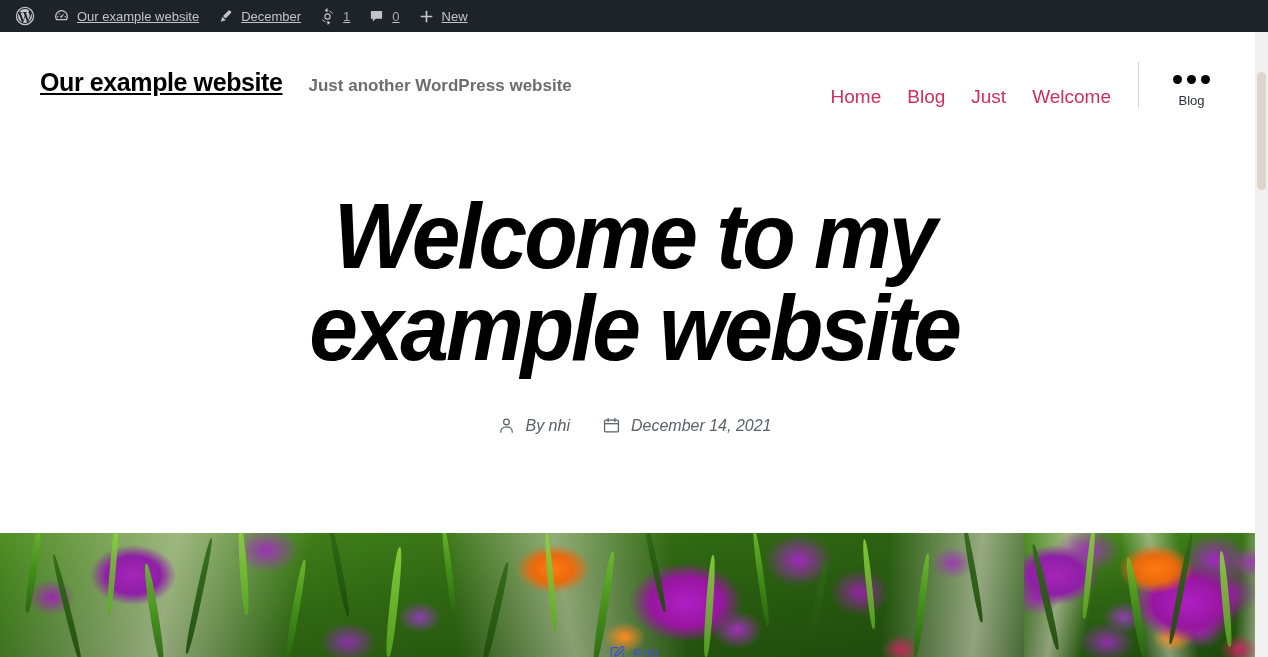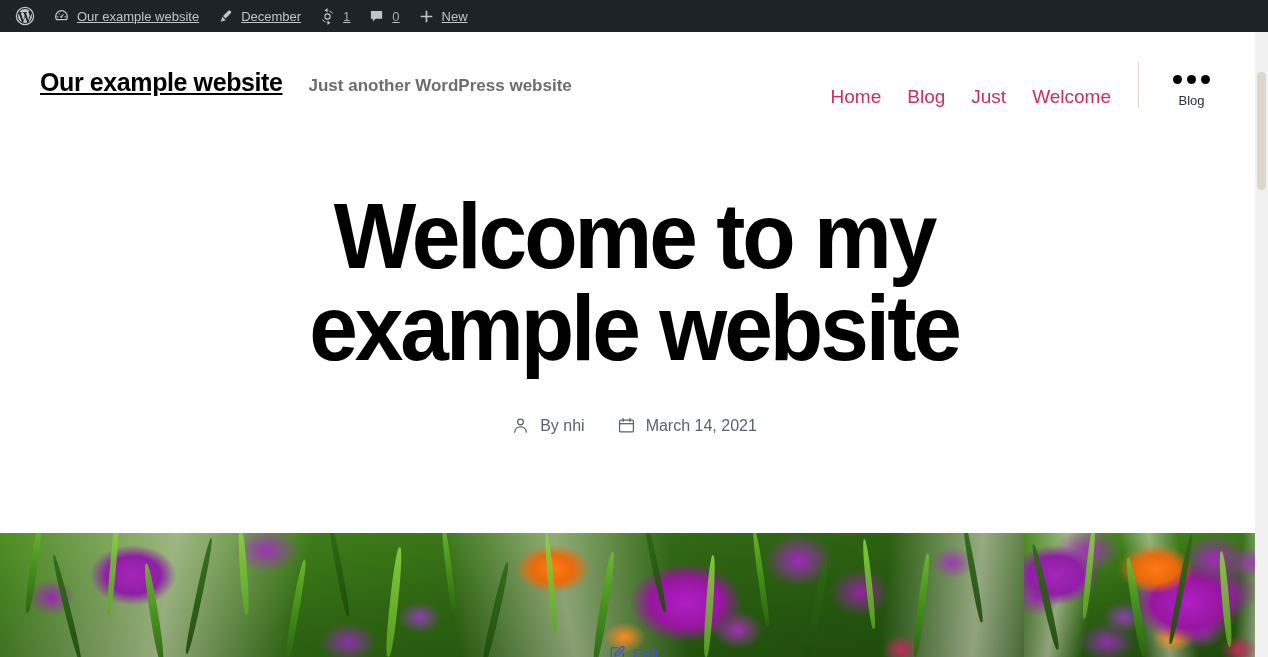--- a/index.html
+++ b/index.html
@@ -107,20 +107,21 @@
   #menu-label {
     font-size: 13px;
     color: #28303d;
     font-weight: 400;
   }
 
   
   #entry {
     padding: 58px 58px 0 58px;
     text-align: center;
+    font-style: italic;
   }
   #entry-title {
     font-size: 93px;
     line-height: 0.99;
     font-weight: 700;
     letter-spacing: -3.2px;
     color: #000000;
     font-family: "Liberation Sans Narrow", "Liberation Sans", sans-serif;
     transform: scaleX(0.94);
     max-width: 1000px;
@@ -337,21 +338,21 @@
     </div>
 
     <div class="meta-item">
       <span class="meta-icon">
         <svg width="19" height="19" viewBox="0 0 20 20" fill="none" stroke="#59626d" stroke-width="1.35">
           <rect x="2.7" y="4.4" width="14.6" height="12.4" rx="1.4"></rect>
           <path d="M2.7 8.1h14.6"></path>
           <path d="M6.4 2.6v3.2M13.6 2.6v3.2" stroke-linecap="round"></path>
         </svg>
       </span>
-      <span class="meta-text">March 14, 2021</span>
+      <span class="meta-text">December 14, 2021</span>
     </div>
   </div>
 </main>
 
 <div id="featured-image">
   <div class="photo-tile" id="tile-a">
     <div class="garden"></div>
     <div class="blades">
       <div class="blade" style="left:30px;top:-10px;width:7px;height:90px;transform:rotate(8deg);"></div>
       <div class="blade dark" style="left:64px;top:20px;width:6px;height:110px;transform:rotate(-14deg);"></div>

